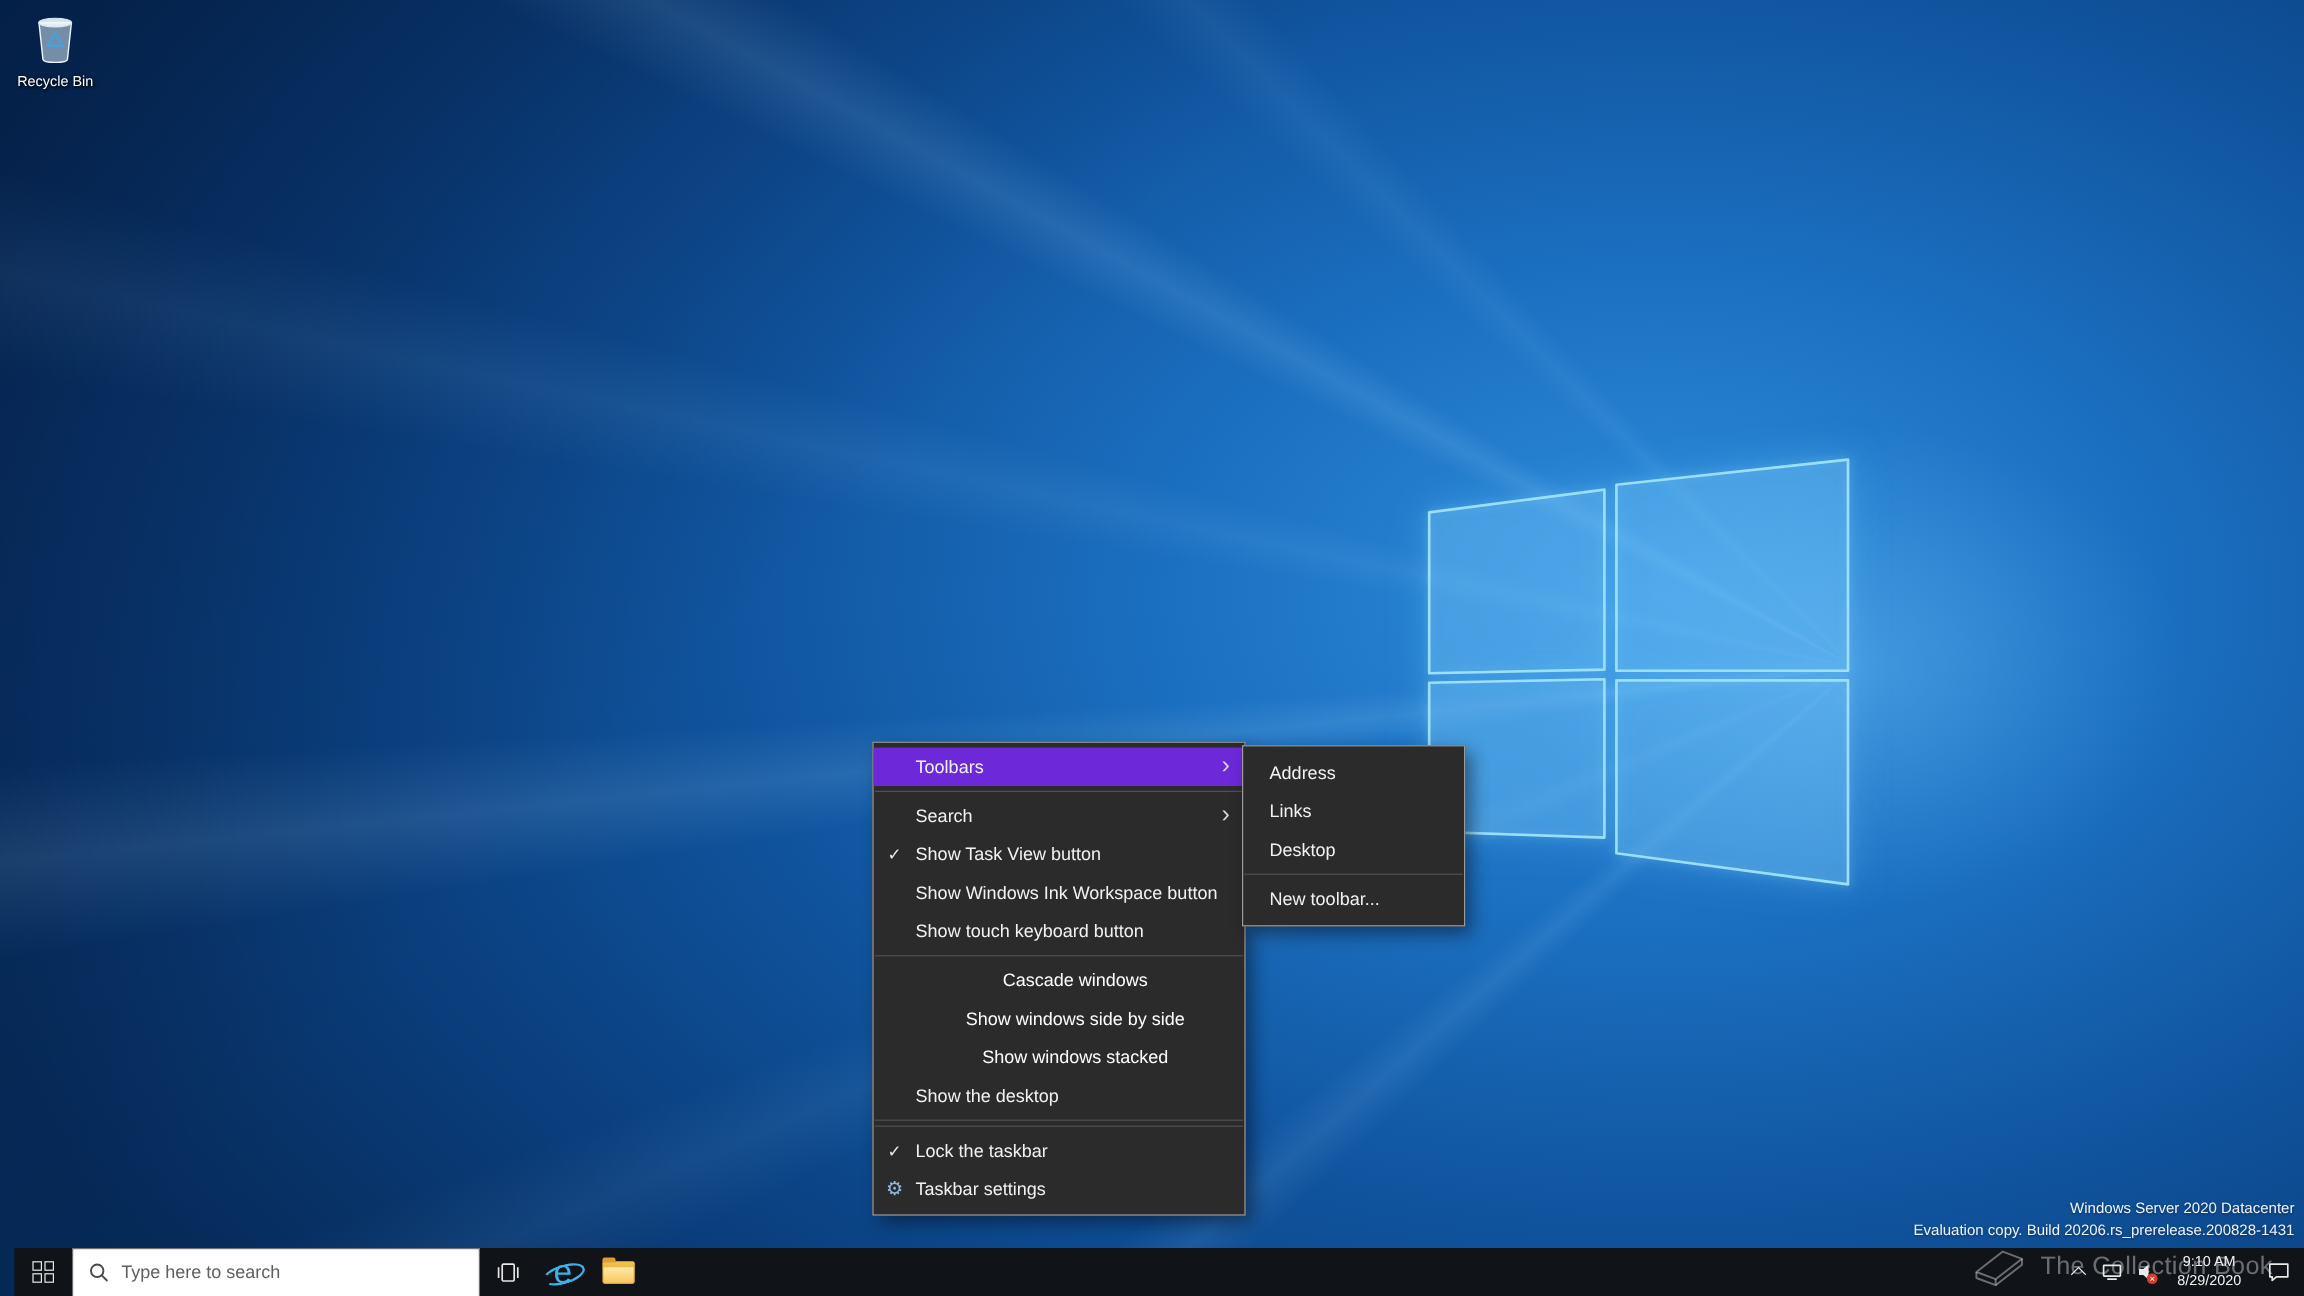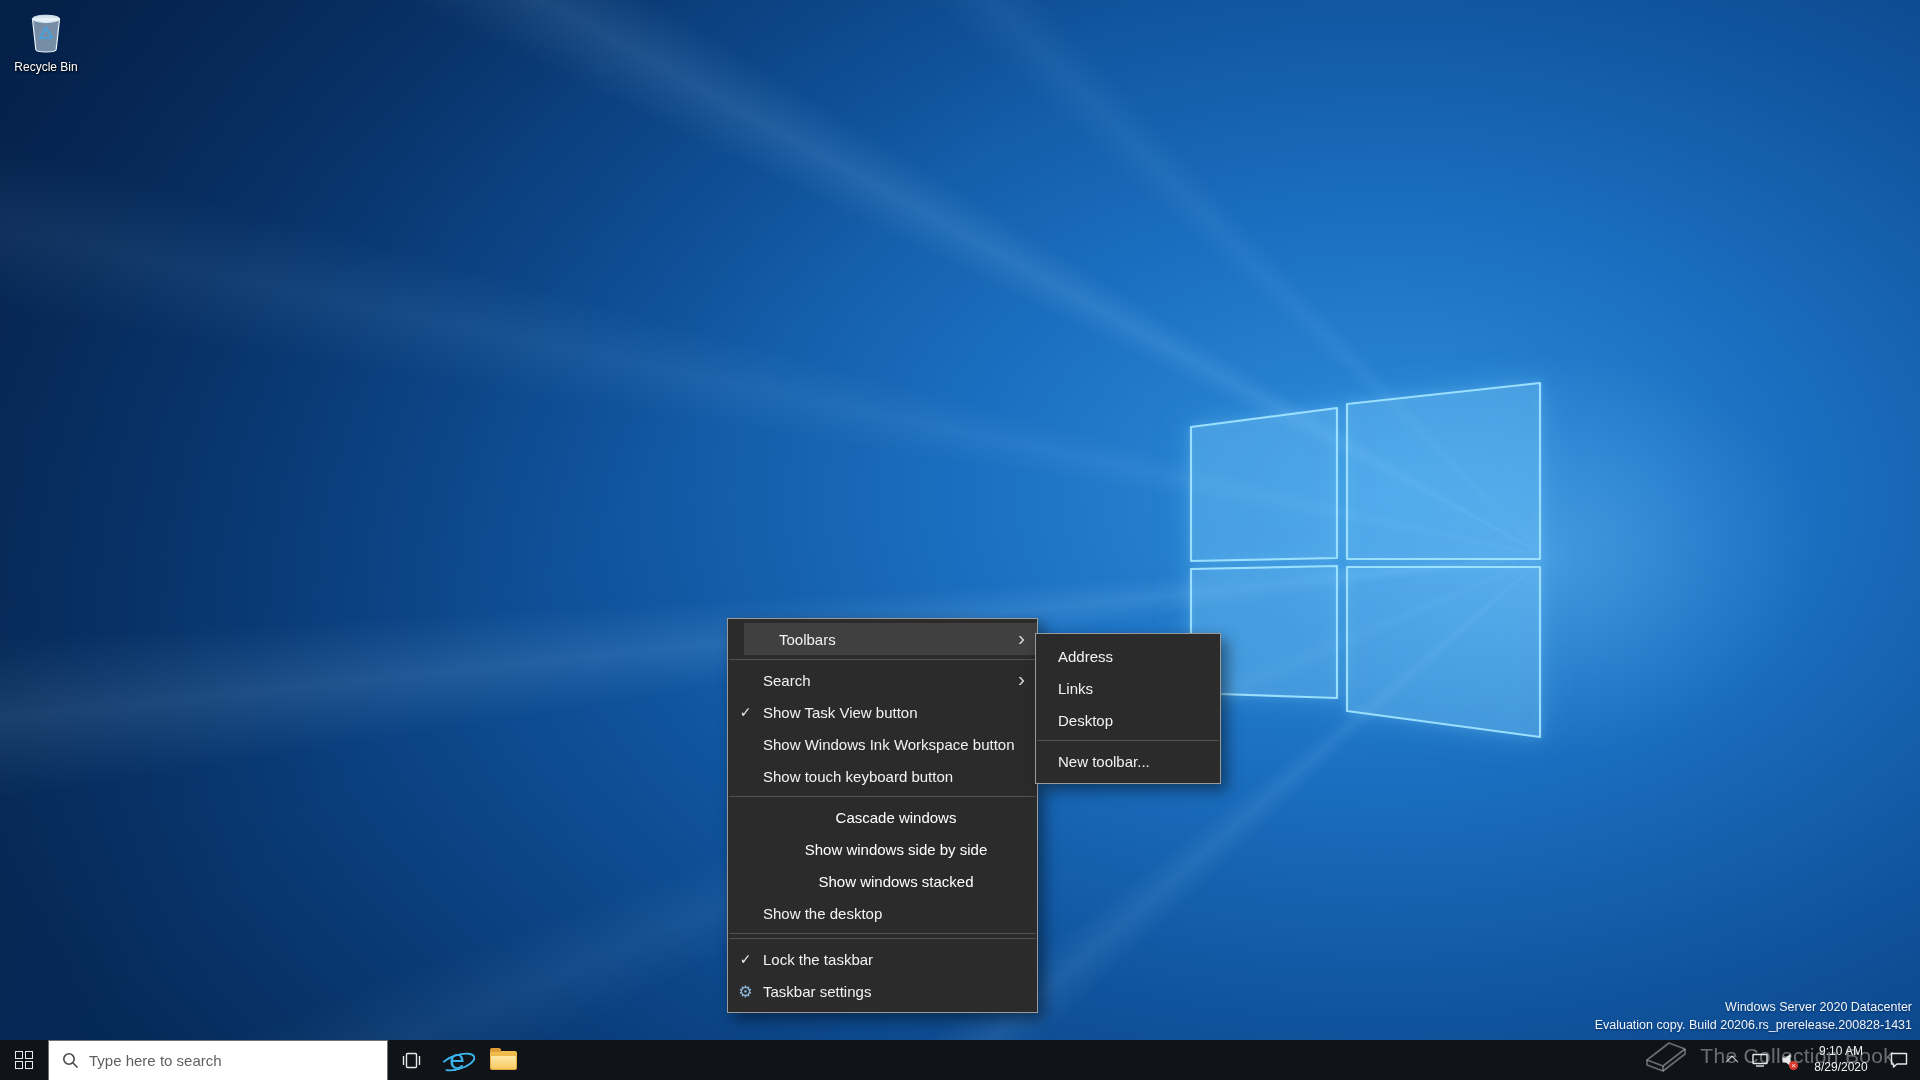--- a/index.html
+++ b/index.html
@@ -65,36 +65,36 @@
     position:absolute; left:727px; top:618px; width:311px; z-index:50;
     background:#2b2b2b; border:1px solid #9b9b9b; padding:4px 0 5px 0;
     box-shadow: 6px 6px 14px rgba(0,0,0,.45);
     color:#f2f2f2; font-size:15px;
   }
   .menu-item { height:32px; display:flex; align-items:center; padding:0 8px 0 0; cursor:default; }
   .menu-item .mi-icon { width:35px; flex:0 0 35px; text-align:center; font-size:14px; color:#eaeaea; }
   .menu-item .mi-icon.gear { color:#8fb8de; font-size:16px; }
   .menu-item .mi-label { flex:1 1 auto; white-space:nowrap; }
   .menu-item .mi-arrow { flex:0 0 auto; font-size:21px; line-height:1; color:#d8d8d8; padding:0 4px 3px 8px; }
-  .menu-item.highlight { background:#404040;margin-left:16px; }
+  .menu-item.highlight { background:#6d28d9; }
   .menu-item.disabled .mi-label { color:#ffffff;text-align:center; }
   .sep { height:1px; background:#515151; margin:4px 1px; }
 
   .sub-menu {
     position:absolute; left:1035px; top:621px; width:186px; z-index:51;
     background:#2b2b2b; border:1px solid #9b9b9b; padding:6px 0;
     box-shadow: 6px 6px 14px rgba(0,0,0,.45);
-    color:#f2f2f2; font-size:15px;margin-top:12px;
+    color:#f2f2f2; font-size:15px;
   }
   .sub-menu .menu-item { padding-left:0; }
   .sub-menu .mi-icon { width:22px; flex:0 0 22px; }
 
   
   .taskbar {
-    position:absolute; left:0; right:0; bottom:0; height:40px; z-index:40;
+    position:absolute; left:12px; right:0; bottom:0; height:40px; z-index:40;
     background:#101317; display:flex; align-items:flex-end;
   }
   .tb-btn { height:40px; display:flex; align-items:center; justify-content:center; background:none; border:none; cursor:default; }
   .start { width:48px; }
   .start-glyph { display:grid; grid-template-columns:8px 8px; grid-template-rows:8px 8px; gap:2px; }
   .start-glyph i { display:block; border:1px solid #e8e8e8; }
 
   .searchbox {
     width:340px; height:40px; background:#ffffff; border:1px solid #707070; border-bottom:none;
     display:flex; align-items:center; gap:10px; padding:0 10px 0 13px;

